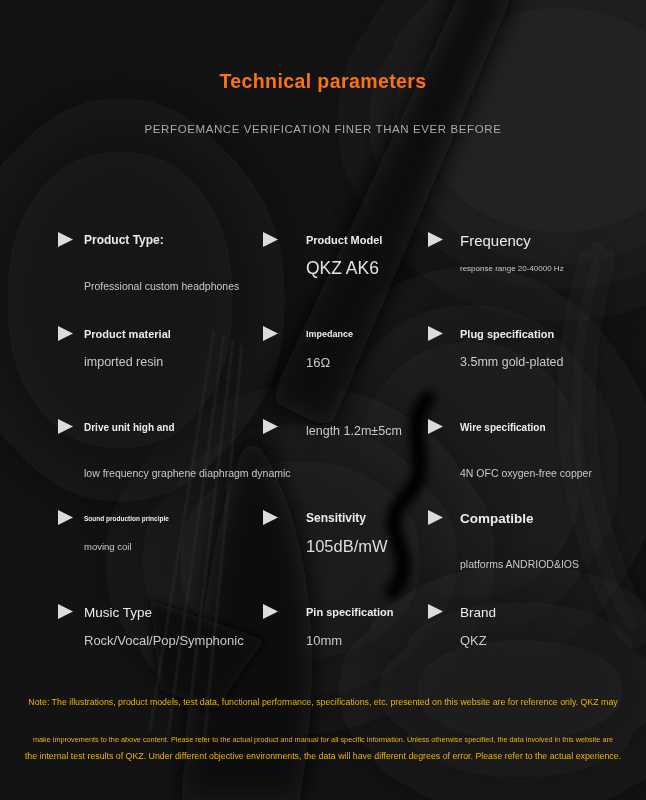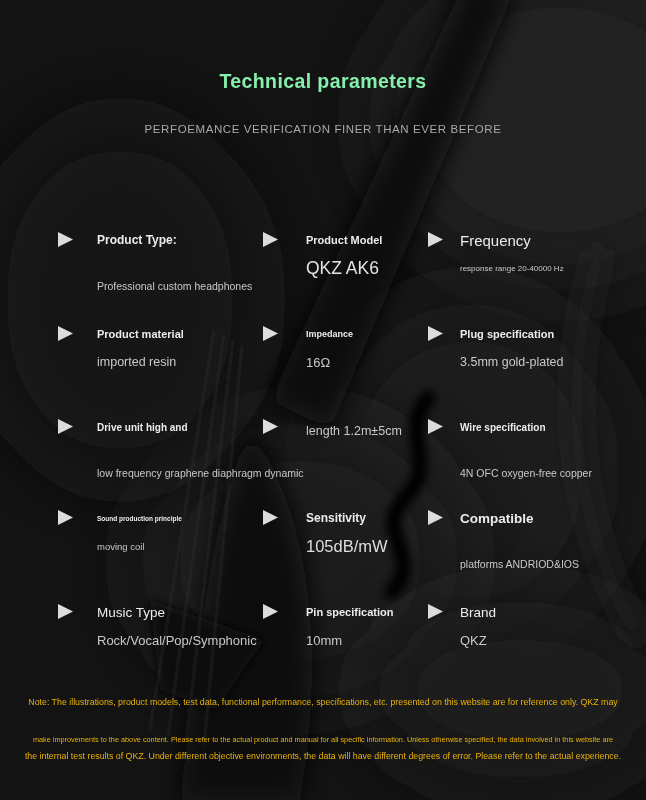--- a/index.html
+++ b/index.html
@@ -8,38 +8,38 @@
     background:#131313;
     font-family:"Liberation Sans", sans-serif;
     position:relative;overflow:hidden;
     -webkit-font-smoothing:antialiased;
   }
   
   .bg{position:absolute;inset:0;z-index:0;}
   
   .page-title{
     position:absolute;top:70px;left:0;width:646px;
-    text-align:center;color:#86efac;
+    text-align:center;color:#f97316;
     font-size:19.5px;font-weight:600;letter-spacing:.4px;
     z-index:2;
   }
   .page-subtitle{
     position:absolute;top:123px;left:0;width:646px;
     text-align:center;color:#a9a9a9;
     font-size:11.5px;font-weight:400;letter-spacing:.6px;
     z-index:2;
   }
   
   .cell{position:absolute;display:flex;z-index:2;}
   .cell .tri{
     flex:0 0 auto;width:15px;height:15px;margin-top:4px;
     background:#dcdcdc;
     clip-path:polygon(0 0, 0 100%, 100% 50%);
   }
-  .c1{gap:24px;} .c2{gap:28px;} .c3{gap:17px;}
+  .c1{gap:11px;} .c2{gap:28px;} .c3{gap:17px;}
   .ctitle{height:24px;display:flex;align-items:center;color:#ececec;white-space:nowrap;}
   .cvalue{margin-top:6px;height:20px;display:flex;align-items:center;color:#c9c9c9;white-space:nowrap;}
   
   .t7 {font-size:6.5px;font-weight:700;}
   .t9 {font-size:9px;font-weight:700;}
   .t95{font-size:11px;font-weight:700;text-align:right;}
   .t10{font-size:10px;font-weight:700;}
   .t11{font-size:11px;font-weight:700;}
   .t12{font-size:12px;font-weight:700;}
   .t13{font-size:13.5px;font-weight:500;}

